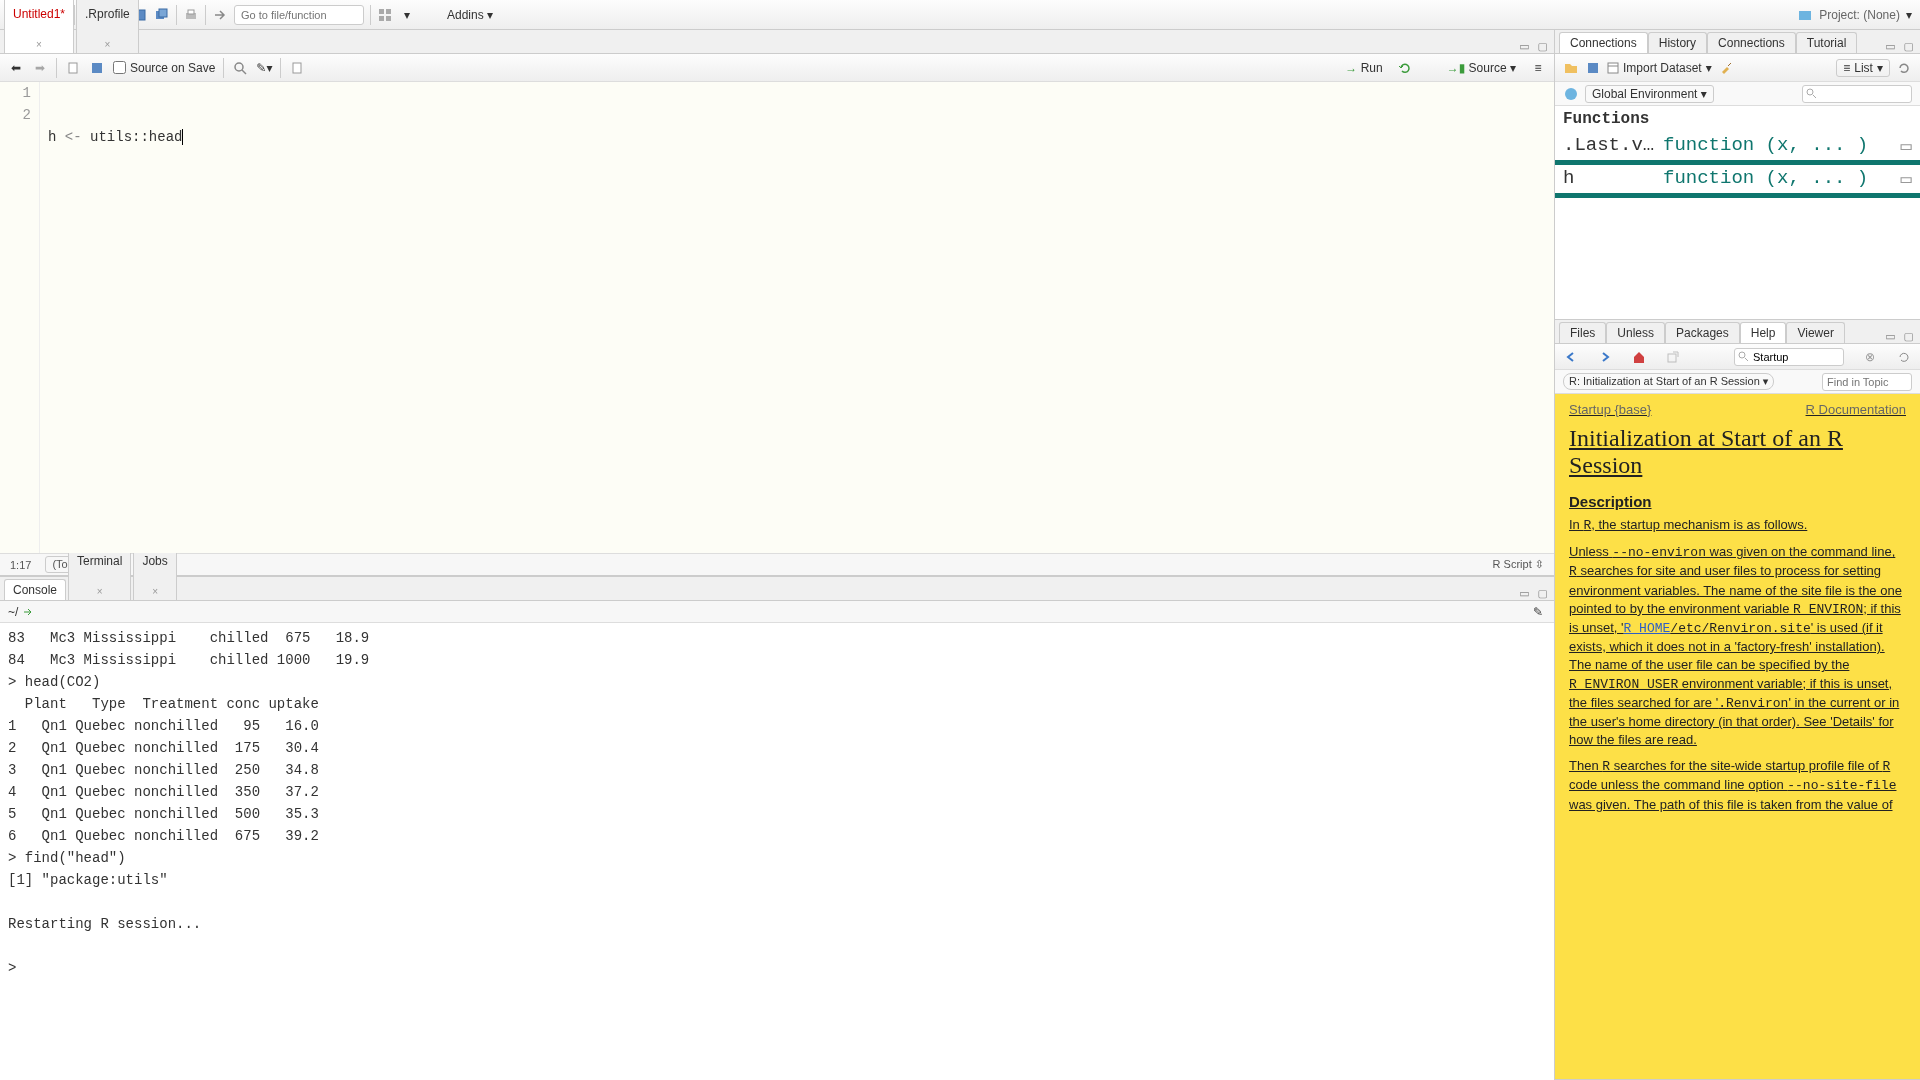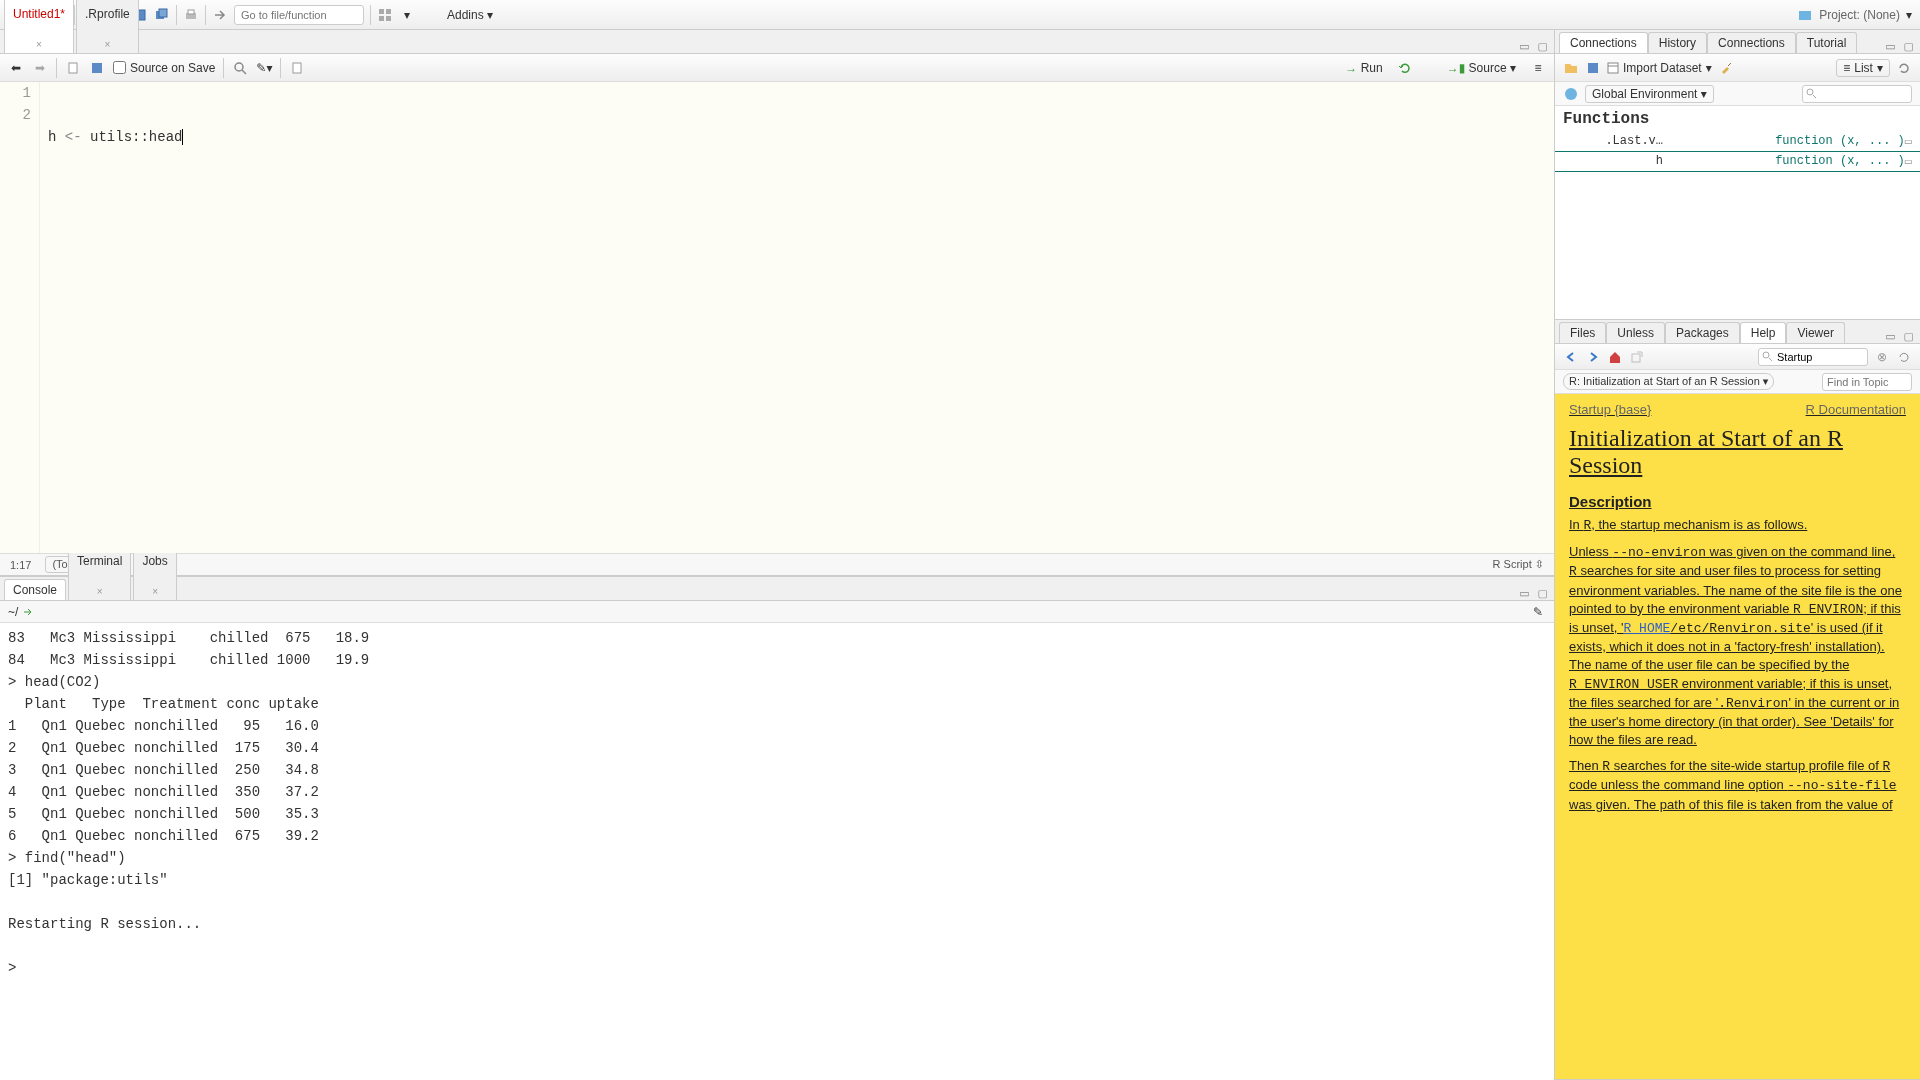--- a/index.html
+++ b/index.html
@@ -60,40 +60,40 @@
 .quadrant.bottom { flex: 1; min-height: 0; }
 .quad-tabs { height: 24px; background: #f0f0f0; border-bottom: 1px solid #ccc; display: flex; align-items: flex-end; padding-left: 4px; }
 .quad-tab { padding: 3px 10px; border: 1px solid #ccc; border-bottom: none; border-radius: 3px 3px 0 0; background: #f0f0f0; font-size: 12px; cursor: pointer; }
 .quad-tab.active { background: #fff; }
 .quad-toolbar { height: 28px; background: linear-gradient(#fdfdfd,#eee); border-bottom: 1px solid #ddd; display: flex; align-items: center; gap: 6px; padding: 0 8px; }
 .env-scope { height: 24px; background: #f9f9f9; border-bottom: 1px solid #ddd; display: flex; align-items: center; gap: 6px; padding: 0 8px; font-size: 12px; }
 .env-search { width: 110px; height: 18px; border: 1px solid #ccc; border-radius: 3px; padding: 0 4px 0 18px; font-size: 11px; background: #fff; }
 .find-topic { width: 90px; height: 18px; border: 1px solid #ccc; border-radius: 3px; padding: 0 4px; font-size: 11px; background: #fff; color: #888; }
 .env-body { flex: 1; overflow: auto; background: #fff; }
 .env-heading { font-family: 'Courier New', monospace; font-size: 16px; font-weight: bold; padding: 4px 8px; color: #333; }
-.env-row { display: flex; padding: 2px 8px; font-family: 'Courier New', monospace; font-size: 12px; border-bottom: 1px solid #0f766e; text-align: right; }
+.env-row { display: flex; padding: 2px 8px; font-family: 'Courier New', monospace; font-size: 19px; border-bottom: 5px solid #0f766e; }
 .env-name { width: 100px; color: #333; overflow: hidden; text-overflow: ellipsis; white-space: nowrap; }
 .env-val { flex: 1; color: #0f766e; }
 .env-btn { color: #999; cursor: pointer; }
 
 
 .help-body { flex: 1; overflow: auto; background: #fde047; padding: 8px 14px; font-size: 13px; color: #222; text-decoration: underline; }
 .help-header { display: flex; justify-content: space-between; color: #666; font-size: 13px; margin-bottom: 8px; }
 .help-title { font-family: Georgia, serif; font-size: 24px; font-weight: normal; margin: 8px 0 14px; color: #222; }
 .help-section { font-weight: bold; font-size: 15px; margin: 12px 0 6px; }
 .help-p { font-size: 13px; line-height: 1.4; margin-bottom: 8px; }
 code.mono { font-family: 'Courier New', monospace; }
 .help-link { color: #2f5fc4; text-decoration: underline; font-family: 'Courier New', monospace; }
 
 .mini-icons { display: flex; gap: 8px; margin-left: auto; padding-right: 6px; }
 .mini-icon { cursor: pointer; font-size: 11px; color: #888; }
 .green-dot { color: #3b9b3b; }
 .blue-dot { color: #3a78c9; }
 
-.help-nav-toolbar { height: 26px; background: linear-gradient(#fdfdfd,#eee); border-bottom: 1px solid #ddd; display: flex; align-items: center; gap: 6px; padding: 0 8px; }
+.help-nav-toolbar { height: 26px; background: linear-gradient(#fdfdfd,#eee); border-bottom: 1px solid #ddd; display: flex; align-items: center; gap: 18px; padding: 0 8px; }
 .help-topic-bar { height: 24px; background: #f9f9f9; border-bottom: 1px solid #ddd; display: flex; align-items: center; gap: 8px; padding: 0 8px; font-size: 12px; }
 .topic-select { border: 1px solid #ccc; padding: 1px 5px; border-radius: 8px; cursor: pointer; font-size: 11px; }
 .search-wrap { position: relative; }
 .search-wrap svg { position: absolute; left: 3px; top: 2px; }
 .import-btn { display: flex; align-items: center; gap: 4px; font-size: 12px; cursor: pointer; }
 .list-btn { display: flex; align-items: center; gap: 4px; font-size: 12px; cursor: pointer; border: 1px solid #ccc; padding: 1px 6px; border-radius: 3px; }
 
 svg { display: block; }
 </style>
 </head>

